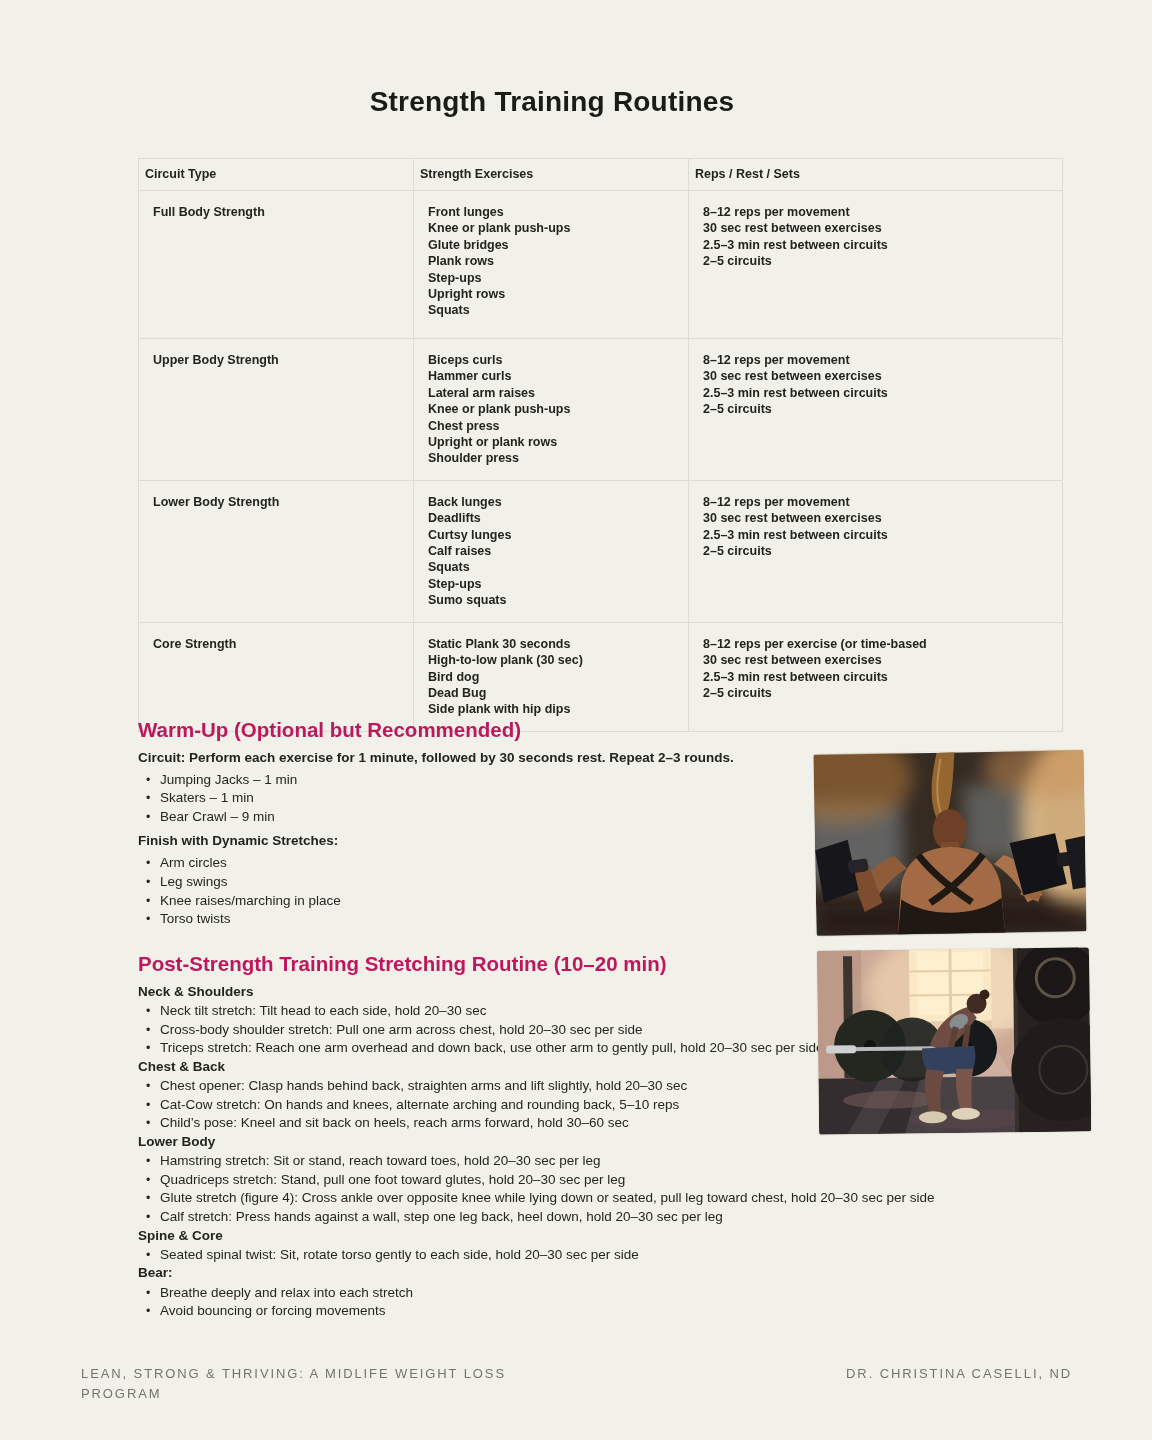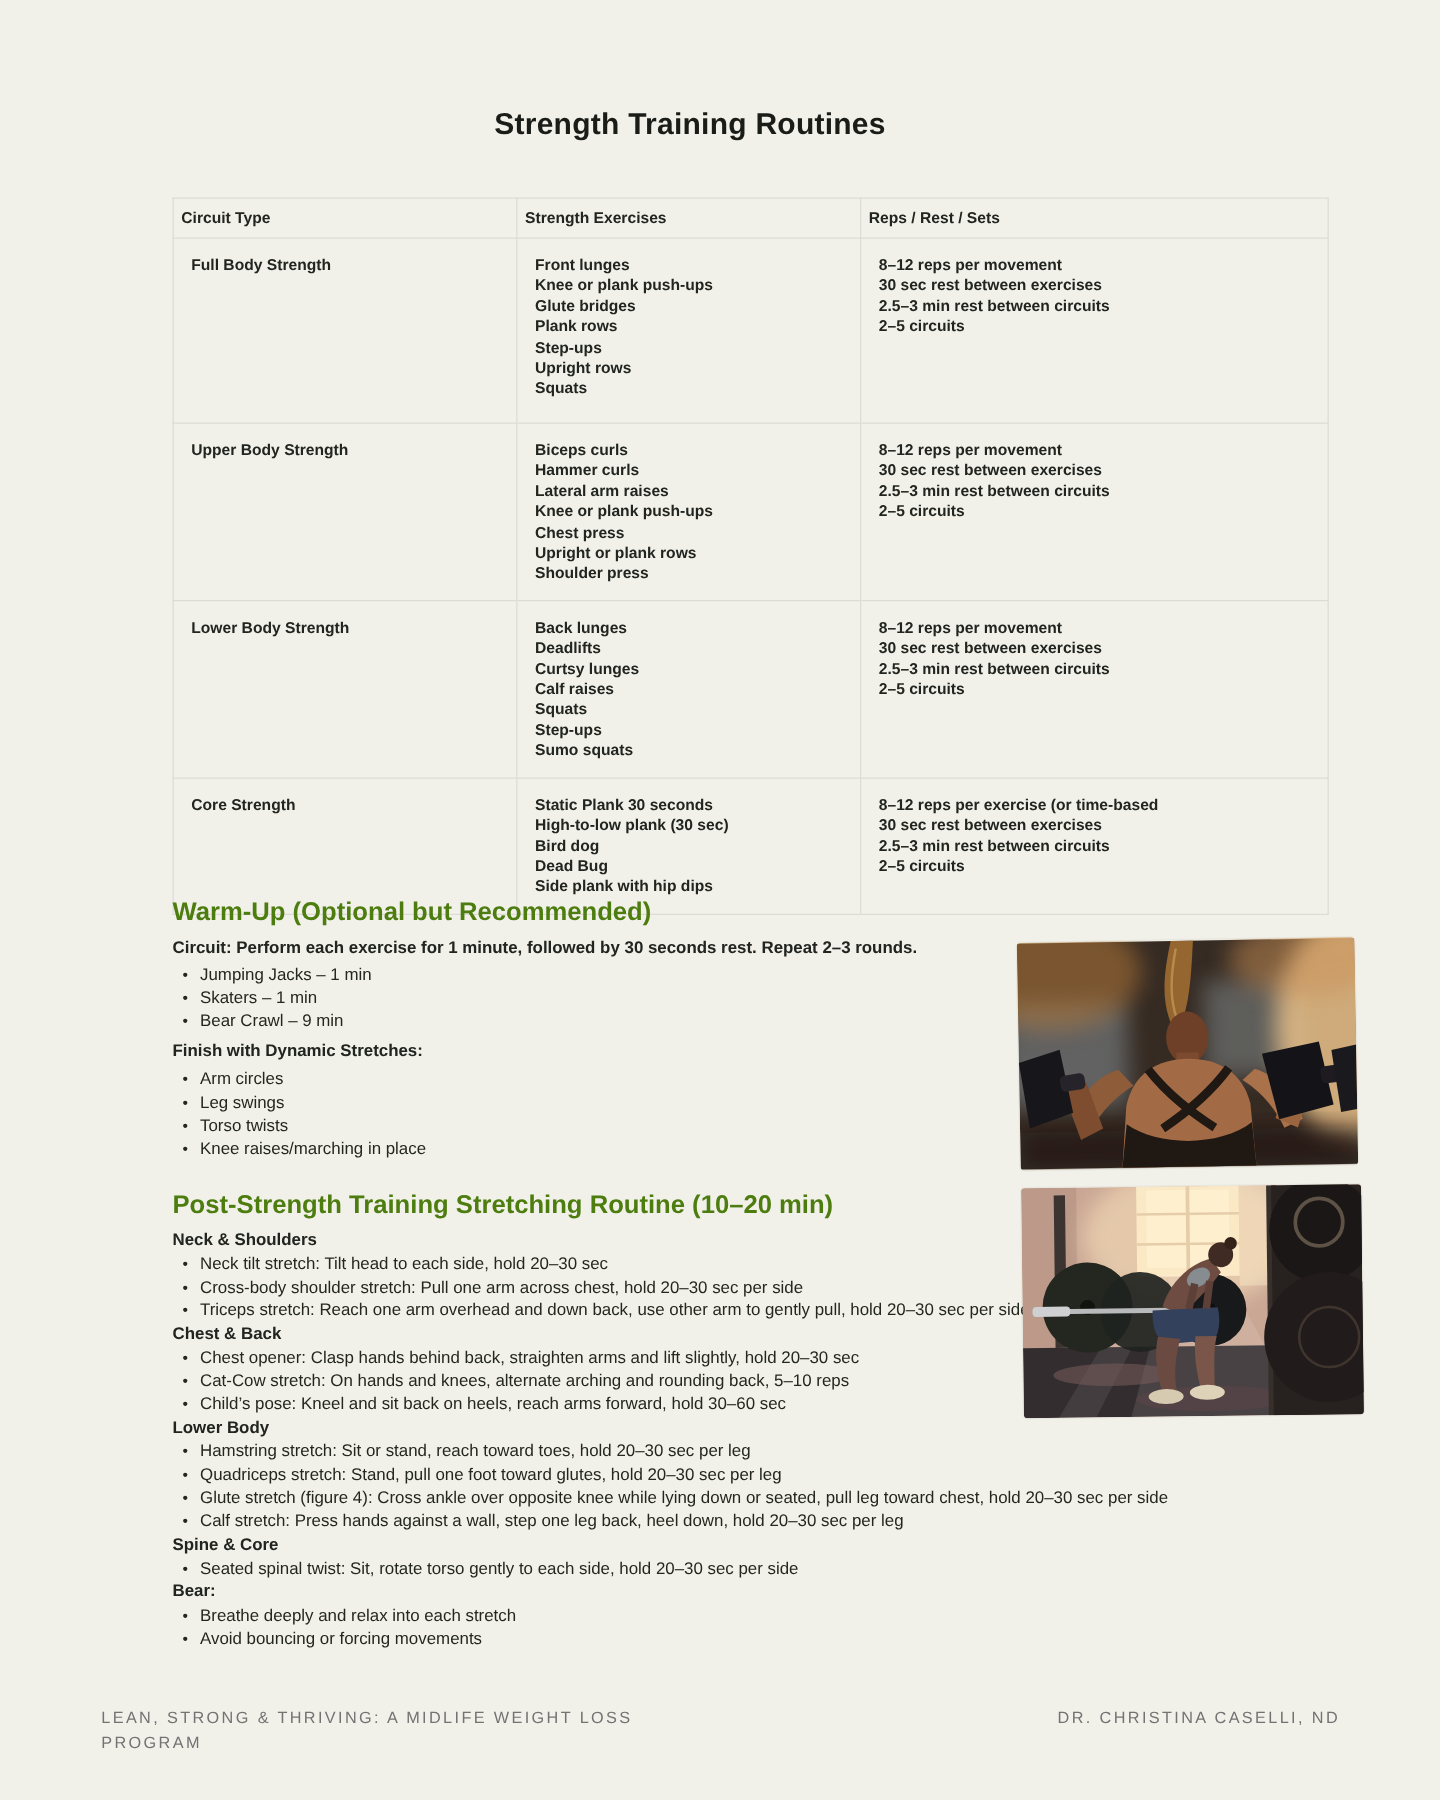--- a/index.html
+++ b/index.html
@@ -2,21 +2,21 @@
 <html><head>
 <meta charset="utf-8">
 <style>
   html,body{margin:0;padding:0;background:#f1f1ea;}
   .page{
     position:relative;width:1152px;height:1440px;background:#f1f1ea;
     font-family:"Liberation Sans",sans-serif;color:#21241f;overflow:hidden;
   }
   .title{
     position:absolute;top:86px;left:0;width:1104px;text-align:center;
-    font-size:24px;font-weight:700;letter-spacing:.2px;color:#191c17;margin:0;
+    font-size:28px;font-weight:700;letter-spacing:.2px;color:#191c17;margin:0;
   }
   
   table.routine{
     position:absolute;left:138px;top:158px;width:924px;
     border-collapse:collapse;table-layout:fixed;
   }
   table.routine th, table.routine td{
     border:1px solid #dddcd4;vertical-align:top;text-align:left;
     font-size:12.5px;font-weight:700;color:#22251f;
   }
@@ -24,21 +24,21 @@
   table.routine td{padding:13px 14px;}
   table.routine td div{line-height:16.4px;}
   tbody tr:nth-child(1){height:148px;}
   tbody tr:nth-child(2){height:132px;}
   tbody tr:nth-child(3){height:132px;}
   tbody tr:nth-child(4){height:98px;}
   
   .section{position:absolute;left:138px;}
   .warmup{top:716px;width:672px;}
   .stretching{top:950px;width:932px;}
-  h2.sec-head{margin:0;font-size:20.5px;line-height:27px;font-weight:700;color:#4d7c0f;}
+  h2.sec-head{margin:0;font-size:20.5px;line-height:27px;font-weight:700;color:#be185d;}
   .bold-line{font-size:13.5px;font-weight:700;line-height:18.5px;margin:6px 0 0;}
   .group-label{font-size:13.5px;font-weight:700;line-height:18.2px;}
   ul.bullets{margin:1px 0 0;padding:0;list-style:none;}
   ul.bullets li{
     position:relative;padding-left:22px;font-size:13.5px;line-height:18.6px;color:#24271f;
   }
   ul.bullets li::before{
     content:"\2022";position:absolute;left:8px;top:0;font-size:12.5px;color:#24271f;
   }
   .warmup ul.bullets{margin-top:3px;}
@@ -165,22 +165,22 @@
     <p class="bold-line">Circuit: Perform each exercise for 1 minute, followed by 30 seconds rest. Repeat 2–3 rounds.</p>
     <ul class="bullets">
         <li>Jumping Jacks – 1 min</li>
         <li>Skaters – 1 min</li>
         <li>Bear Crawl – 9 min</li>
       </ul>
     <p class="bold-line spacer-sub">Finish with Dynamic Stretches:</p>
     <ul class="bullets">
         <li>Arm circles</li>
         <li>Leg swings</li>
+        <li>Knee raises/marching in place</li>
         <li>Torso twists</li>
-        <li>Knee raises/marching in place</li>
       </ul>
   </section>
 
   <section class="section stretching">
     <h2 class="sec-head" style="margin-bottom:6px;">Post-Strength Training Stretching Routine (10–20 min)</h2>
     <div>
         <div class="group-label">Neck &amp; Shoulders</div>
         <ul class="bullets">
           <li>Neck tilt stretch: Tilt head to each side, hold 20–30 sec</li>
           <li>Cross-body shoulder stretch: Pull one arm across chest, hold 20–30 sec per side</li>

